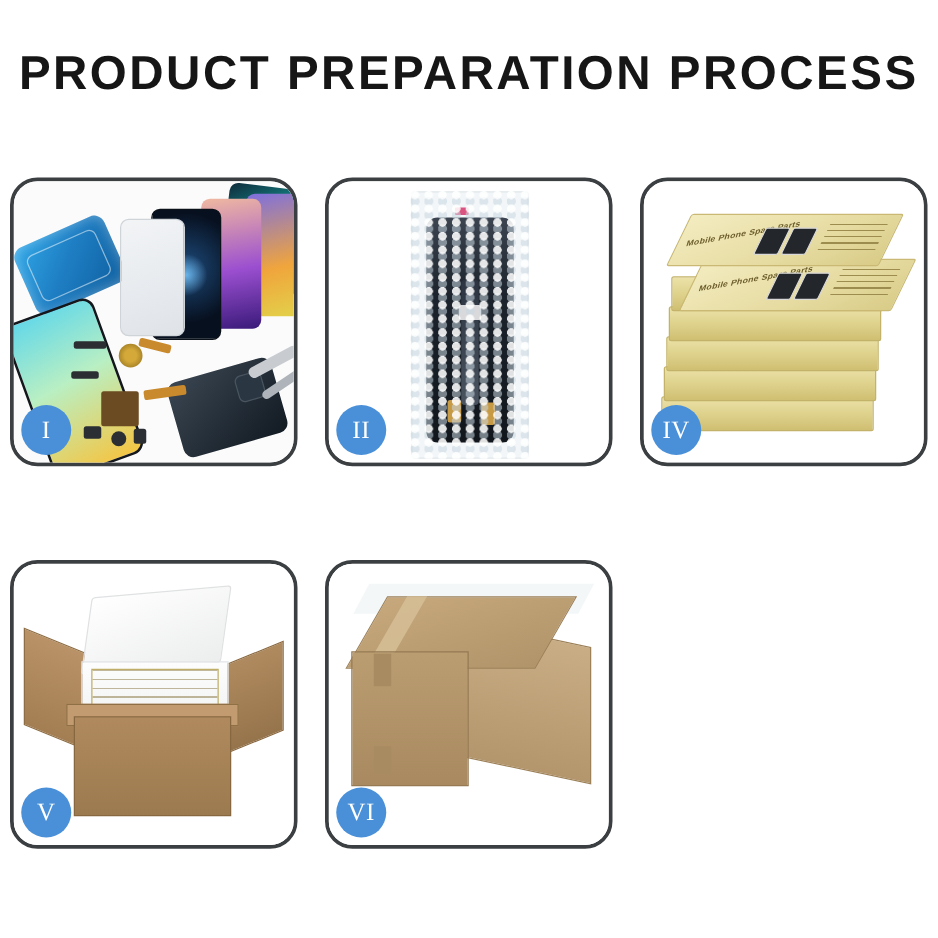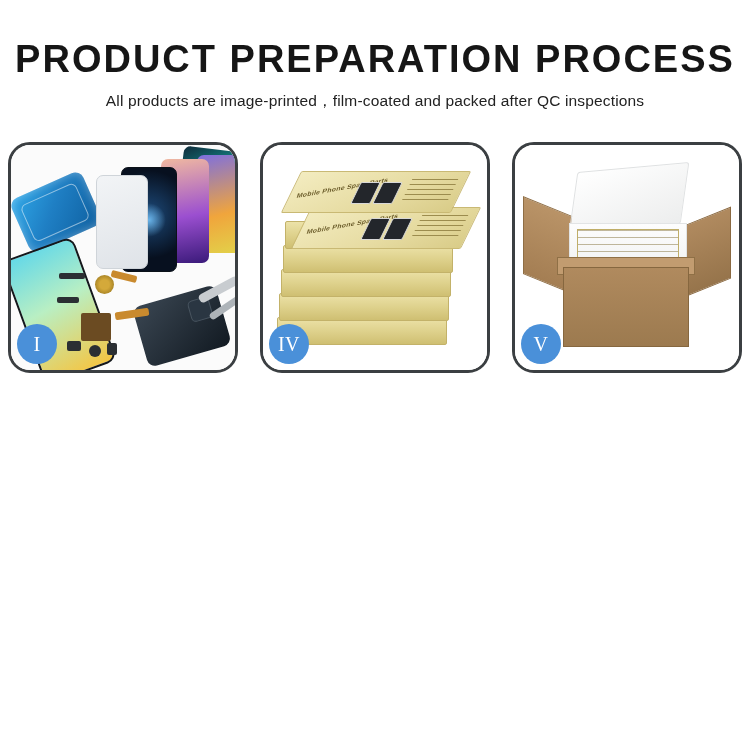--- a/index.html
+++ b/index.html
@@ -241,21 +241,20 @@
   .tapeL2{position:absolute;left:36px;top:146px;width:14px;height:22px;background:#a98b61;}
   .wrapGloss{position:absolute;left:26px;top:16px;width:180px;height:24px;background:rgba(235,240,243,.55);transform:skew(-28deg,0);}
 </style>
 </head>
 <body>
 
 <div class="page">
 
   <div class="header">
     <div class="title">PRODUCT PREPARATION PROCESS</div>
-    <div class="subtitle">All products are image-printed，film-coated and packed after QC inspections</div>
   </div>
 
   <div class="grid">
 
     <div class="panel">
       <div class="stage">
         <div class="p1bg"></div>
         <div class="ph sticker"></div>
         <div class="ph teal"></div>
         <div class="ph orange"></div>
@@ -272,20 +271,36 @@
         <div class="chip" style="left:56px;top:196px;width:14px;height:10px;"></div>
         <div class="chip" style="left:78px;top:200px;width:12px;height:12px;border-radius:50%;"></div>
         <div class="chip" style="left:96px;top:198px;width:10px;height:12px;"></div>
         <div class="chip" style="left:46px;top:152px;width:22px;height:6px;"></div>
         <div class="tool"></div>
         <div class="tool2"></div>
       </div>
       <div class="badge">I</div>
     </div>
 
+    <div class="panel">
+      <div class="stage">
+        <div class="p2bg"></div>
+        <div class="bag">
+          <div class="lcd"></div>
+          <div class="flexcable"></div>
+          <div class="conn"></div>
+          <div class="gold1"></div>
+          <div class="gold2"></div>
+          <div class="pinktab"></div>
+        </div>
+        <div class="bubbles2"></div>
+        <div class="bubbles"></div>
+      </div>
+      <div class="badge">II</div>
+    </div>
 
 
     <div class="panel">
       <div class="stage">
         <div class="p4bg"></div>
         <div class="stackwrap">
           <div class="gbox" style="left:0px;top:150px;"></div>
           <div class="gbox" style="left:2px;top:126px;"></div>
           <div class="gbox" style="left:4px;top:102px;"></div>
           <div class="gbox" style="left:6px;top:78px;"></div>
@@ -314,15 +329,28 @@
         <div class="cflapR"></div>
         <div class="foamlid"></div>
         <div class="foambox"></div>
         <div class="gslots"></div>
         <div class="cbodyTop"></div>
         <div class="cbody"></div>
       </div>
       <div class="badge">V</div>
     </div>
 
+    <div class="panel">
+      <div class="stage">
+        <div class="p6bg"></div>
+        <div class="wrapGloss"></div>
+        <div class="bxSide"></div>
+        <div class="bxTop"></div>
+        <div class="tape"></div>
+        <div class="bxFront"></div>
+        <div class="tapeL"></div>
+        <div class="tapeL2"></div>
+      </div>
+      <div class="badge">VI</div>
+    </div>
 
   </div>
 </div>
 
 </body></html>

